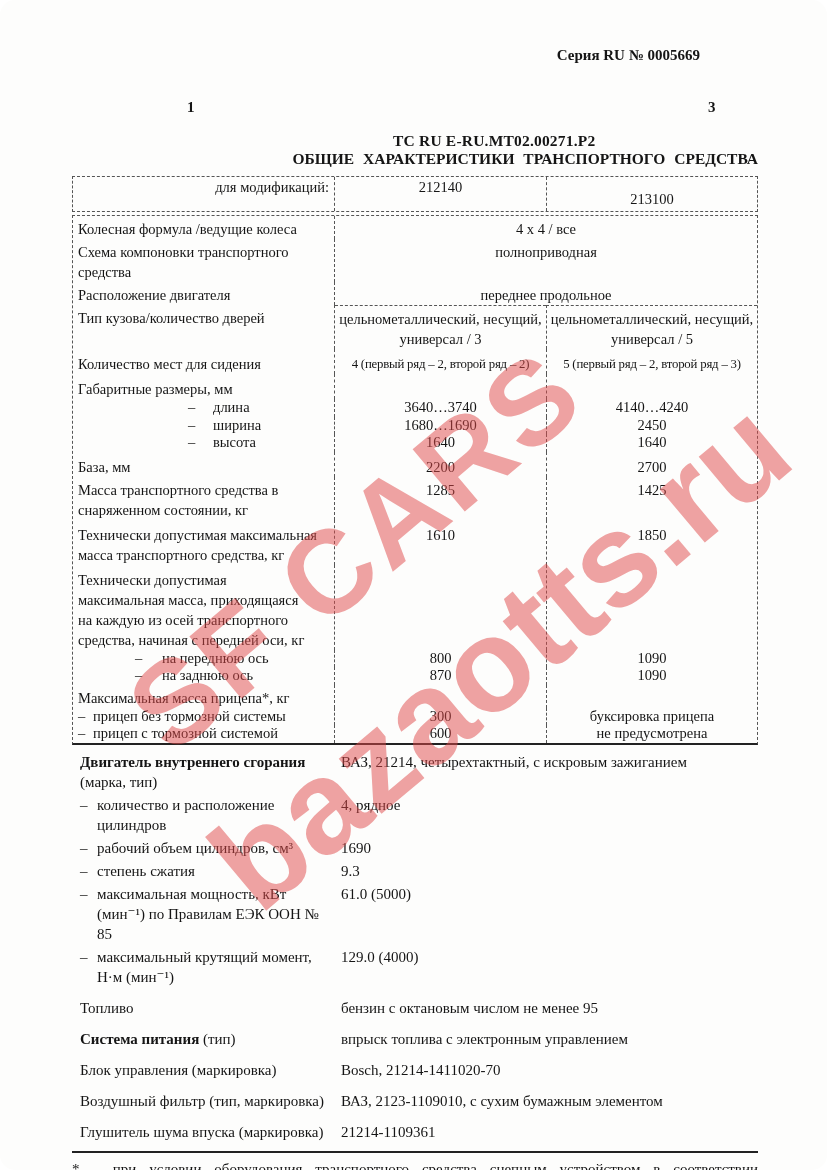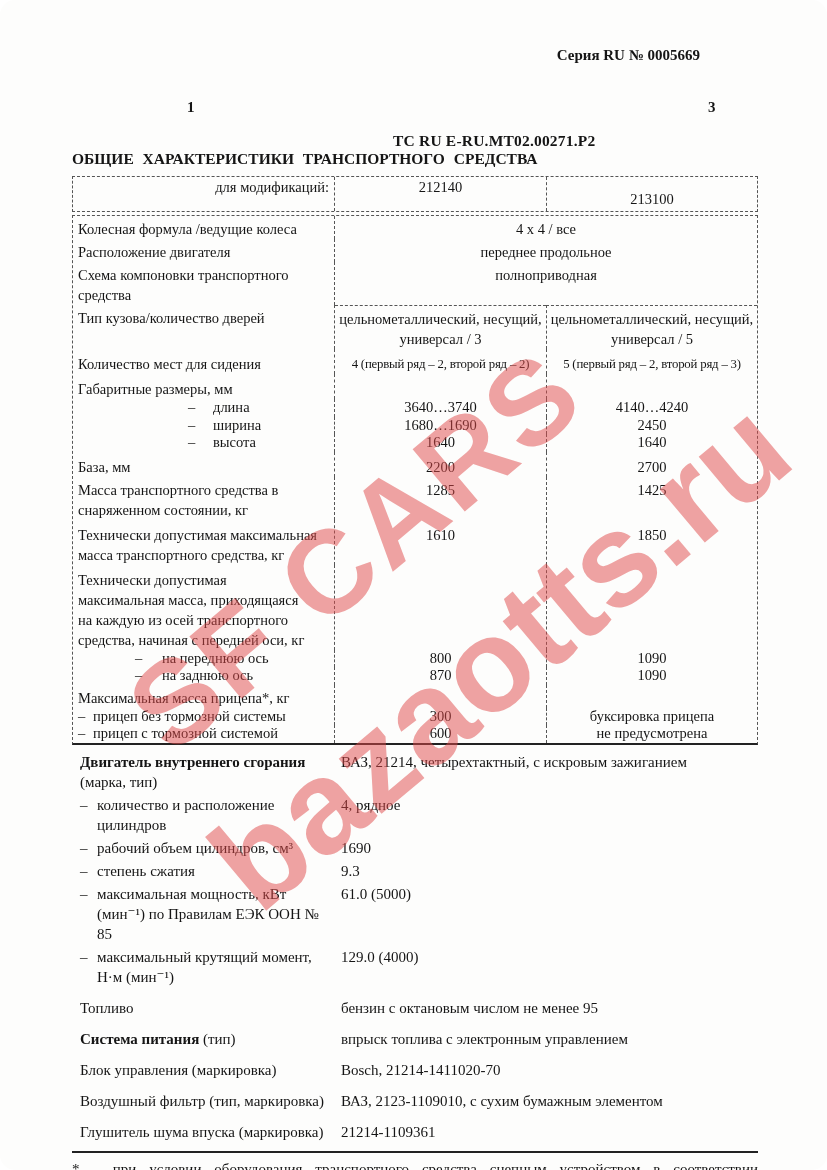--- a/index.html
+++ b/index.html
@@ -4,21 +4,21 @@
 <style>
   html,body { margin:0; padding:0; background:#fff; }
   .page {
     position:relative; width:827px; height:1170px; background:#fdfdfc;
     font-family:"Liberation Serif","DejaVu Serif",serif; color:#151515; overflow:hidden;border-radius:15px;
   }
   .series  { position:absolute; top:47px;  right:127px; font-weight:bold; font-size:15px; }
   .pn1     { position:absolute; top:99px;  left:187px;  font-weight:bold; font-size:15px; }
   .pn3     { position:absolute; top:99px;  left:708px;  font-weight:bold; font-size:15px; }
   .docnum  { position:absolute; top:132px; left:393px;  font-weight:bold; font-size:15.5px; letter-spacing:.2px; }
-  .title   { position:absolute; top:150px; left:72px; width:686px; text-align:left;
+  .title   { position:absolute; top:150px; left:72px; width:686px; text-align:right;
              font-weight:bold; font-size:15.5px; word-spacing:5px; }
   .content { position:absolute; top:176px; left:72px; width:686px; font-size:14.5px; }
 
   
   .thead { display:flex; border:1px dashed #555; }
   .thead .hc1 { width:262px; text-align:right;  padding:2px 5px 3px 0; border-right:1px dashed #555; box-sizing:border-box; }
   .thead .hc2 { width:212px; text-align:center; padding:2px 0 3px; border-right:1px dashed #555; box-sizing:border-box; }
   .thead .hc3 { flex:1;      text-align:center; padding:2px 0 3px;margin-top:12px; }
 
   .tbody { margin-top:3px; border:1px dashed #555; border-bottom:2px solid #222; }
@@ -89,31 +89,31 @@
         <div class="lbl">
             <span class="dash"></span>
             <span class="lbl-t">Колесная формула /ведущие колеса</span>
           </div>
         <div class="valm">4 х 4 / все</div>
       </div>
 
       <div class="trow pt3">
         <div class="lbl">
             <span class="dash"></span>
+            <span class="lbl-t">Схема компоновки транспортного средства</span>
+          </div>
+        <div class="valm">полноприводная</div>
+      </div>
+
+      <div class="trow pt3">
+        <div class="lbl">
+            <span class="dash"></span>
             <span class="lbl-t">Расположение двигателя</span>
           </div>
         <div class="valm">переднее продольное</div>
-      </div>
-
-      <div class="trow pt3">
-        <div class="lbl">
-            <span class="dash"></span>
-            <span class="lbl-t">Схема компоновки транспортного средства</span>
-          </div>
-        <div class="valm">полноприводная</div>
       </div>
 
       <div class="trow split vt pt3">
         <div class="lbl">
             <span class="dash"></span>
             <span class="lbl-t">Тип кузова/количество дверей</span>
           </div>
         <div class="v1">цельнометаллический, несущий, универсал / 3</div>
         <div class="v2">цельнометаллический, несущий, универсал / 5</div>
       </div>

